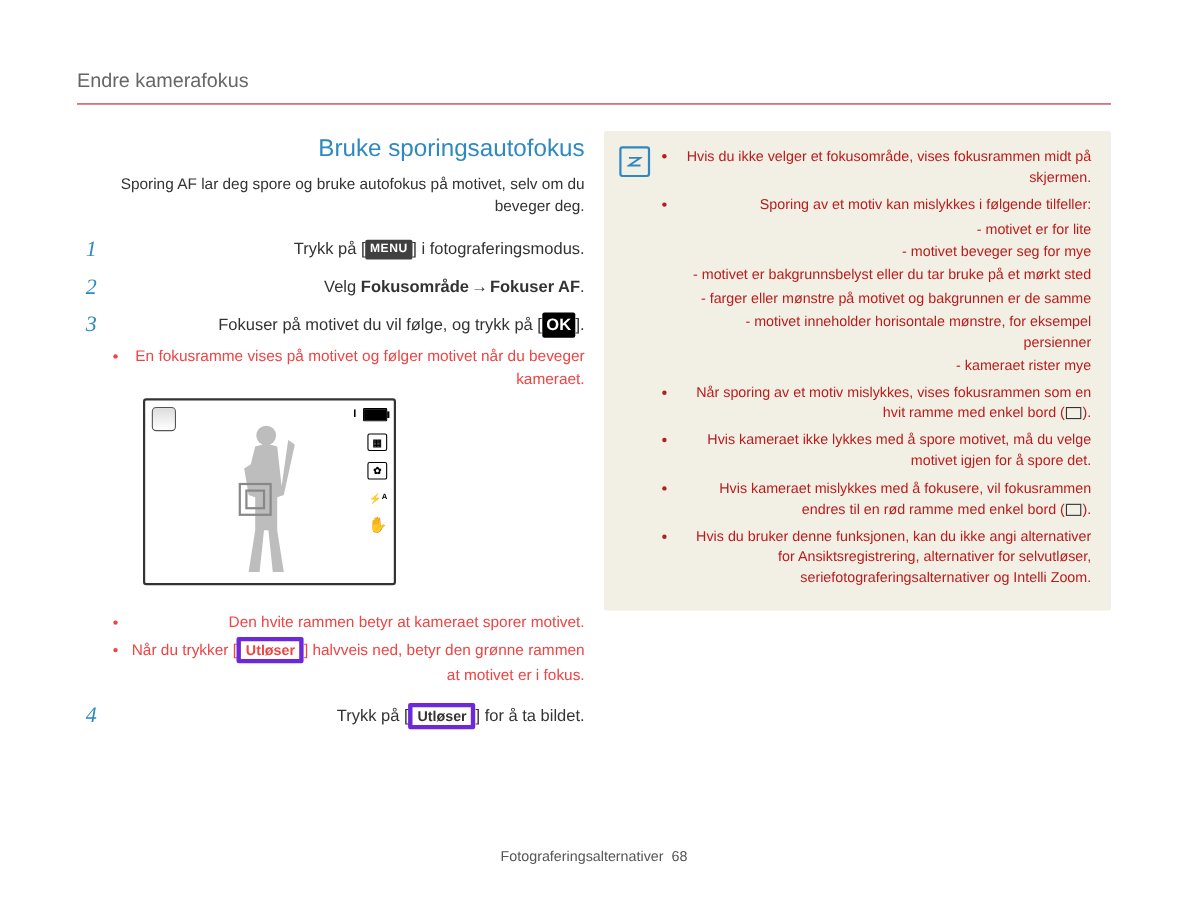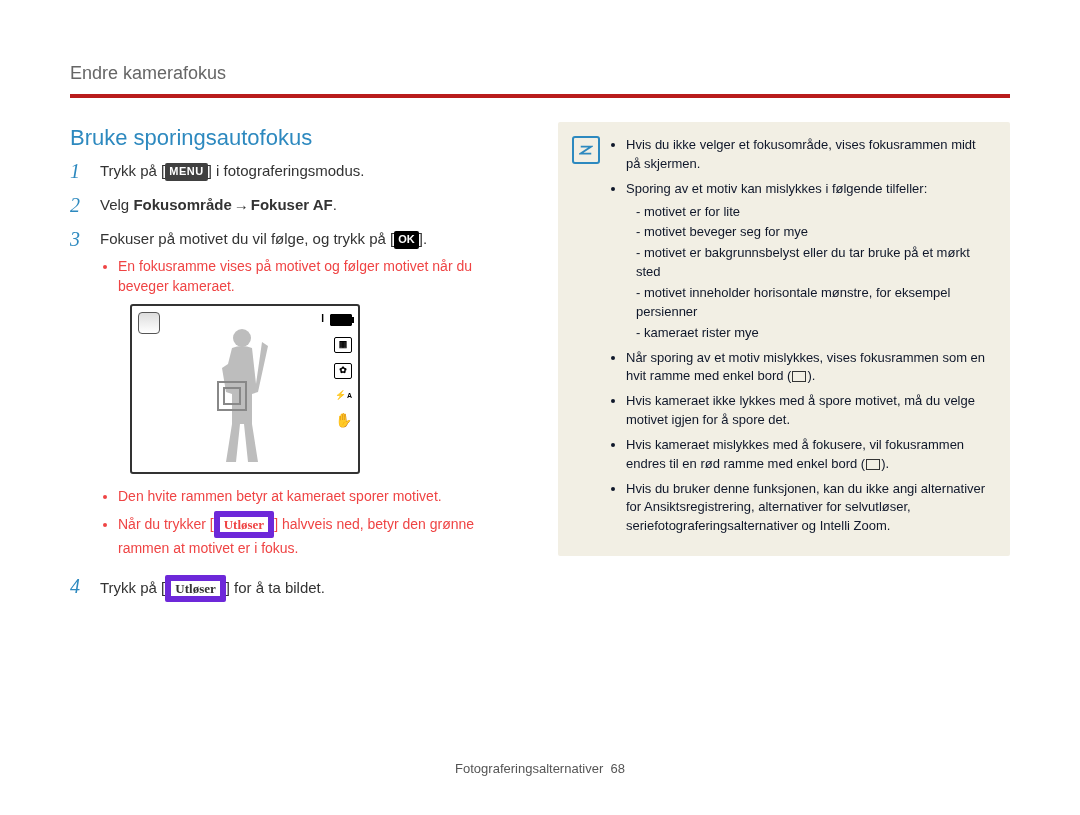--- a/index.html
+++ b/index.html
@@ -17,27 +17,28 @@
     position: relative;
     width: 1080px;
     height: 815px;
     box-sizing: border-box;
     padding: 60px 70px 40px 70px;
   }
   .header {
     font-size: 18px;
     color: #666;
     font-weight: 300;
-    border-bottom: 4px solid #b91c1c;
+    border-bottom: 1px solid #b91c1c;
     padding-bottom: 8px;
     margin-bottom: 24px;
   }
   .cols {
     display: flex;
-    gap: 36px;
+    gap: 17px;
+    text-align: right;
   }
   .left {
     flex: 1 1 50%;
   }
   .right {
     flex: 1 1 50%;
   }
   h2.section-title {
     color: #2d89bf;
     font-size: 22px;
@@ -81,47 +82,46 @@
     letter-spacing: 0.5px;
     padding: 1px 4px;
     border-radius: 2px;
     vertical-align: middle;
   }
   .ok-badge {
     display: inline-block;
     background: #000;
     color: #fff;
     font-weight: bold;
-    font-size: 11px;
+    font-size: 15px;
     padding: 1px 4px;
     border-radius: 2px;
     vertical-align: middle;
   }
   .sub-bullets {
     list-style: disc;
     padding-left: 18px;
     margin: 6px 0 0 0;
     font-size: 14px;
     color: #ef4444;
   }
   .sub-bullets li {
     margin-bottom: 4px;
   }
   .arrow {
     display: inline-block;
     padding: 0 2px;
   }
   .shutter-box {
     display: inline-block;
-    border: 6px solid #6d28d9;
+    border: 4px solid #6d28d9;
     border-radius: 2px;
     padding: 0 4px;
     font-size: 13px;
     line-height: 1.2;
-    font-family: Liberation Serif, serif;
   }
   
   .preview {
     width: 230px;
     height: 170px;
     border: 2px solid #333;
     border-radius: 3px;
     margin: 8px 0 0 30px;
     position: relative;
     background: #fff;
@@ -181,21 +181,21 @@
     left:4px; top:4px; right:4px; bottom:4px;
     border:2px solid #888;
   }
   
   .note-box {
     background: #f2efe4;
     border-radius: 2px;
     padding: 14px 18px 14px 54px;
     position: relative;
     font-size: 13px;
-    color: #0f172a;
+    color: #b91c1c;
   }
   .note-box .note-ico {
     position: absolute;
     left: 14px;
     top: 14px;
     width: 24px;
     height: 24px;
     border: 2px solid #2d89bf;
     border-radius: 3px;
     display: flex;
@@ -224,40 +224,41 @@
   }
   .inline-sq {
     display: inline-block;
     width: 12px; height: 9px;
     border: 1.5px solid #333;
     vertical-align: middle;
     margin: 0 1px;
   }
   .footer {
     position: absolute;
-    bottom: 36px;
+    bottom: 26px;
     left: 0;
     width: 100%;
     text-align: center;
     font-size: 13px;
     color: #555;
   }
 </style>
 </head>
 <body>
 
 <div class="page">
   <div class="header">
     <span>Endre kamerafokus</span>
   </div>
 
   <div class="cols">
 
     <div class="left">
       <h2 class="section-title">Bruke sporingsautofokus</h2>
+      <div class="intro">Sporing AF lar deg spore og bruke autofokus på motivet, selv om du beveger deg.</div>
 
       <ol class="steps">
 
         <li>
           <div class="step-num">1</div>
           <div class="step-body">
             <span>Trykk på [</span><span class="menu-badge">MENU</span><span>] i fotograferingsmodus.</span>
           </div>
         </li>
 
@@ -295,21 +296,21 @@
                 <svg viewBox="0 0 60 140">
                   <g fill="#bdbdbd">
                     <circle cx="30" cy="14" r="9"></circle>
                     <path d="M20 24 Q30 20 40 24 L44 60 L50 18 L56 22 L46 68 L40 70 L40 100 L46 138 L36 138 L32 100 L28 100 L24 138 L14 138 L20 100 L20 70 L14 68 L10 44 L16 40 Z"></path>
                   </g>
                 </svg>
               </div>
               <div class="focus-box"></div>
             </div>
 
-            <ul class="sub-bullets" style="margin-top:12px;">
+            <ul class="sub-bullets" style="margin-top:23px;">
               <li>Den hvite rammen betyr at kameraet sporer motivet.</li>
               <li>
                 <span>Når du trykker [</span><span class="shutter-box"><b>Utløser</b></span><span>] halvveis ned, betyr den grønne rammen at motivet er i fokus.</span>
               </li>
             </ul>
           </div>
         </li>
 
         <li>
           <div class="step-num">4</div>
@@ -328,20 +329,21 @@
             </svg>
         </div>
         <ul class="top">
           <li>Hvis du ikke velger et fokusområde, vises fokusrammen midt på skjermen.</li>
           <li>
             <span>Sporing av et motiv kan mislykkes i følgende tilfeller:</span>
             <ul class="sub">
               <li>motivet er for lite</li>
               <li>motivet beveger seg for mye</li>
               <li>motivet er bakgrunnsbelyst eller du tar bruke på et mørkt sted</li>
+              <li>farger eller mønstre på motivet og bakgrunnen er de samme</li>
               <li>motivet inneholder horisontale mønstre, for eksempel persienner</li>
               <li>kameraet rister mye</li>
             </ul>
           </li>
           <li>
             <span>Når sporing av et motiv mislykkes, vises fokusrammen som en hvit ramme med enkel bord (</span><span class="inline-sq"></span><span>).</span>
           </li>
           <li>Hvis kameraet ikke lykkes med å spore motivet, må du velge motivet igjen for å spore det.</li>
           <li>
             <span>Hvis kameraet mislykkes med å fokusere, vil fokusrammen endres til en rød ramme med enkel bord (</span><span class="inline-sq" style="border-color:#333;"></span><span>).</span>

